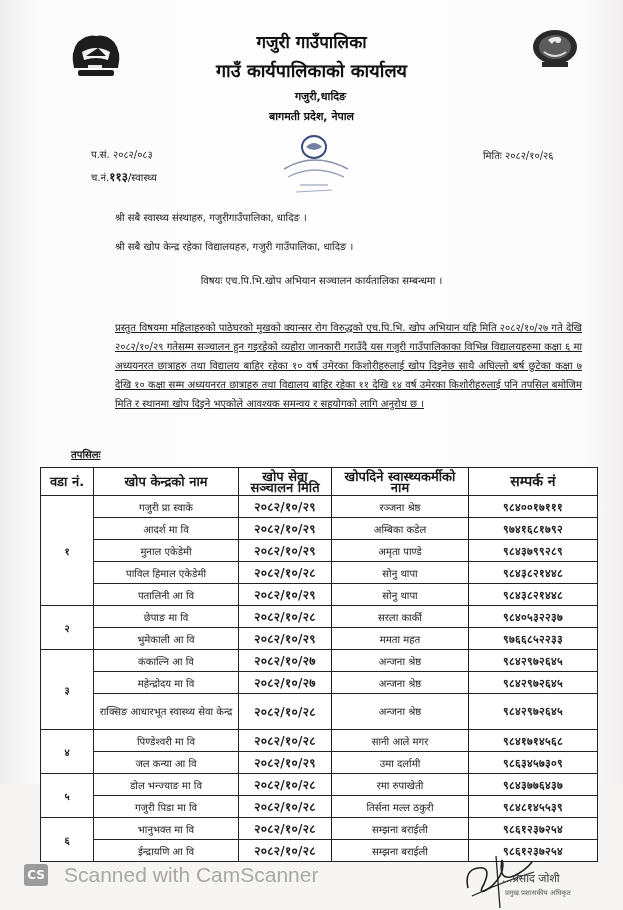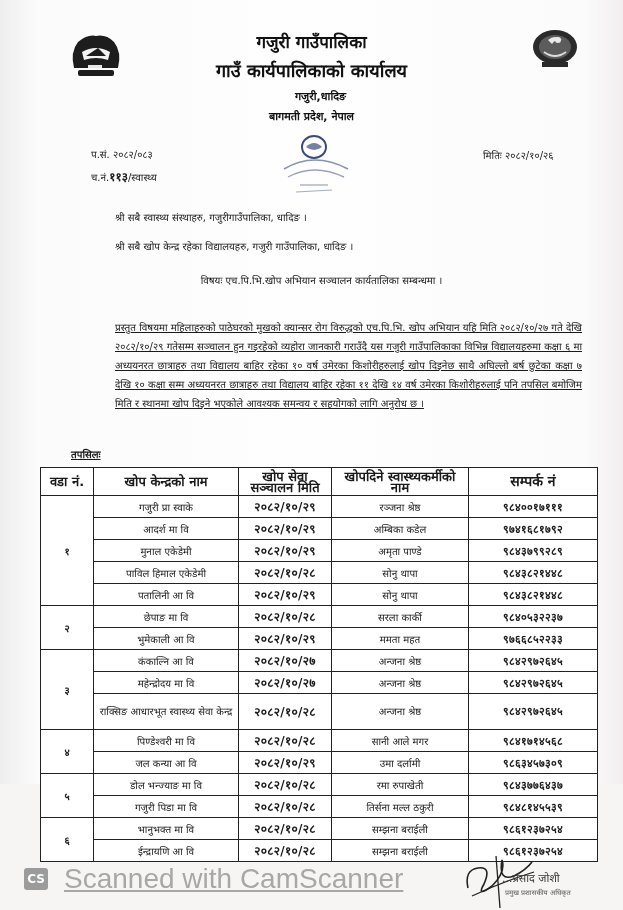--- a/index.html
+++ b/index.html
@@ -57,21 +57,21 @@
   td.phone { font-weight: bold; font-size: 11px; letter-spacing: 0.3px; }
 
   .camscanner {
     position: absolute; left: 24px; top: 863px; display: flex; align-items: center; gap: 16px;
     color: #9a9a9a; opacity: 0.85;
   }
   .cs-logo {
     width: 24px; height: 22px; background: #8c8c8c; color: #fff; border-radius: 3px;
     font-size: 12px; font-weight: bold; display: flex; align-items: center; justify-content: center;
   }
-  .cs-text { font-size: 28px; font-family: "Liberation Sans", sans-serif; text-decoration: underline; }
+  .cs-text { font-size: 21px; font-family: "Liberation Sans", sans-serif; }
   .signature { position: absolute; left: 462px; top: 852px; width: 80px; height: 56px; }
   .sig-name { position: absolute; left: 502px; top: 870px; font-size: 11px; color: #333; }
   .sig-title { position: absolute; left: 505px; top: 888px; font-size: 7px; color: #555; }
 </style>
 </head>
 <body>
 
 <div class="page">
 
   <svg class="emblem-left" viewBox="0 0 56 50">

